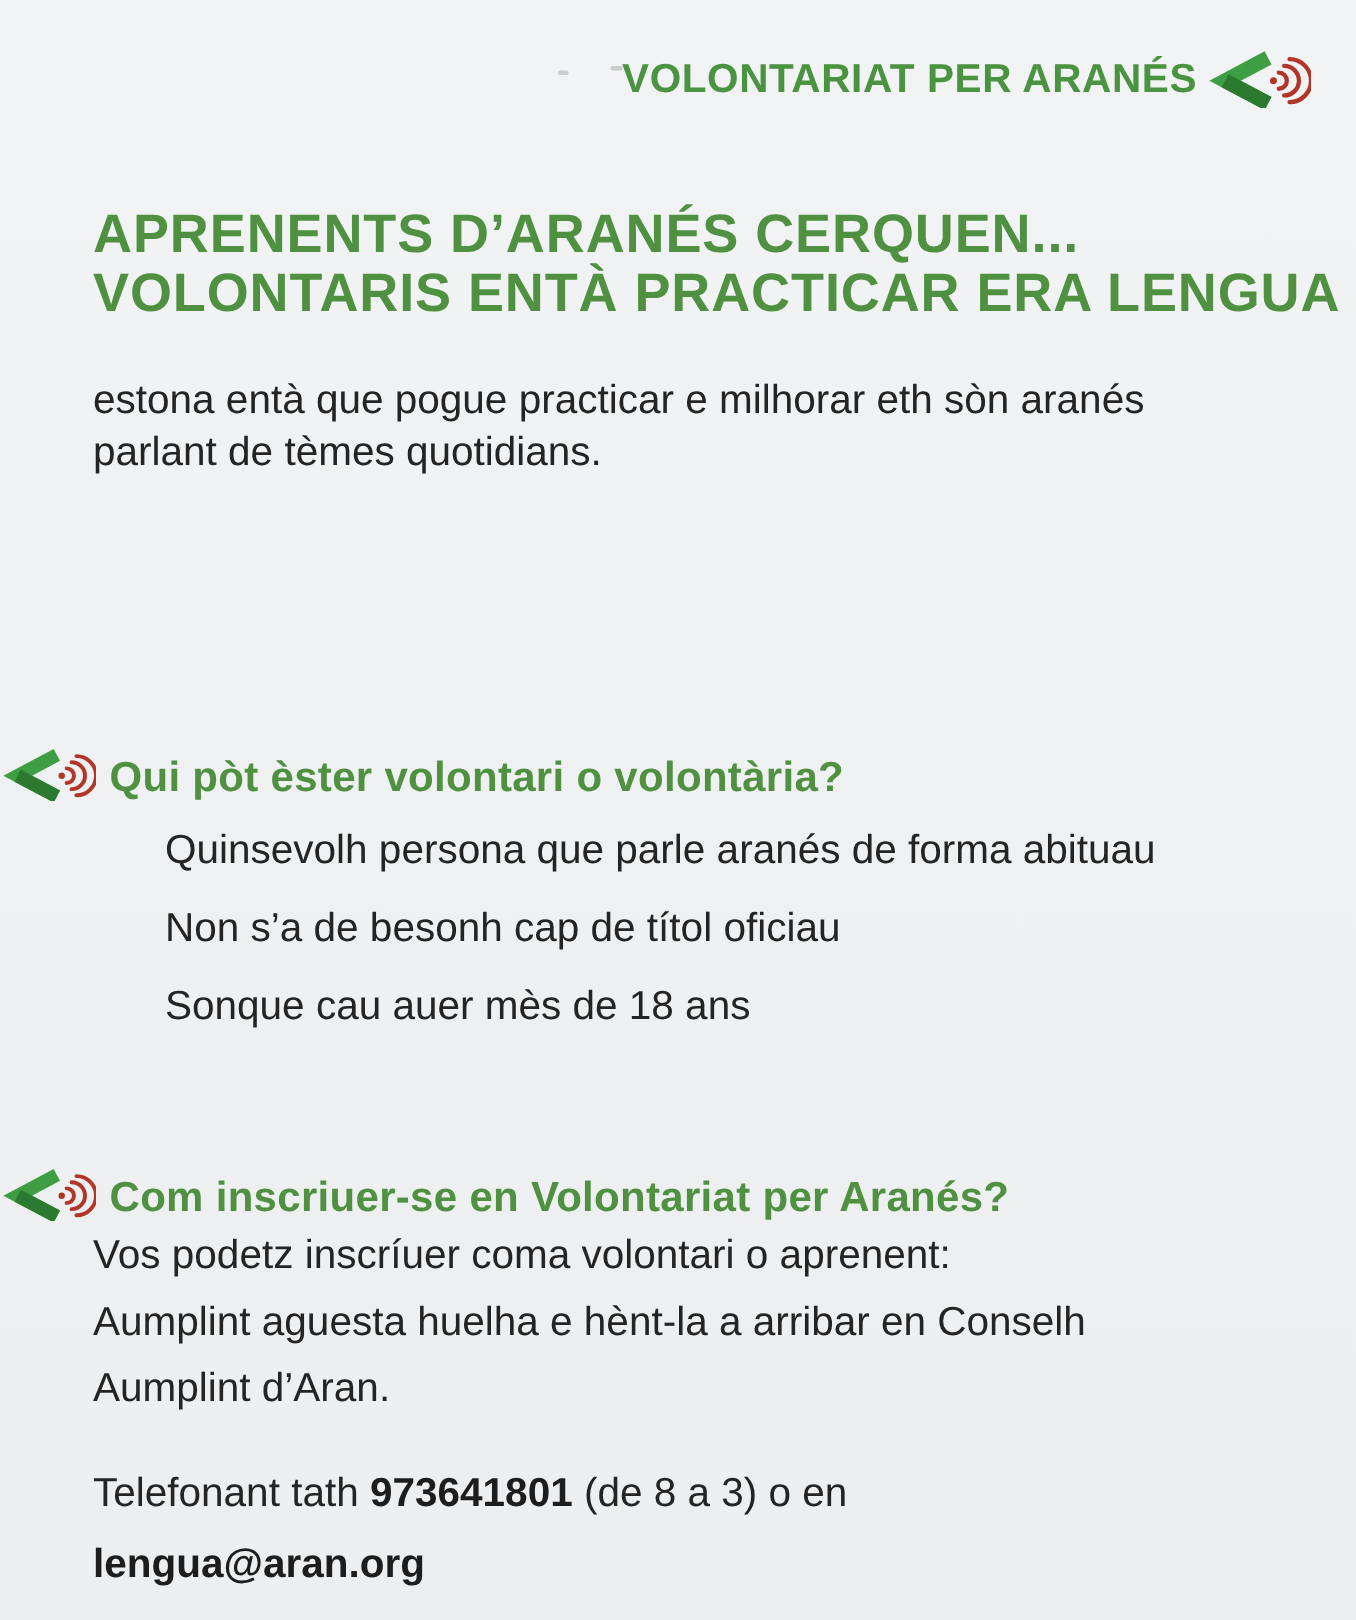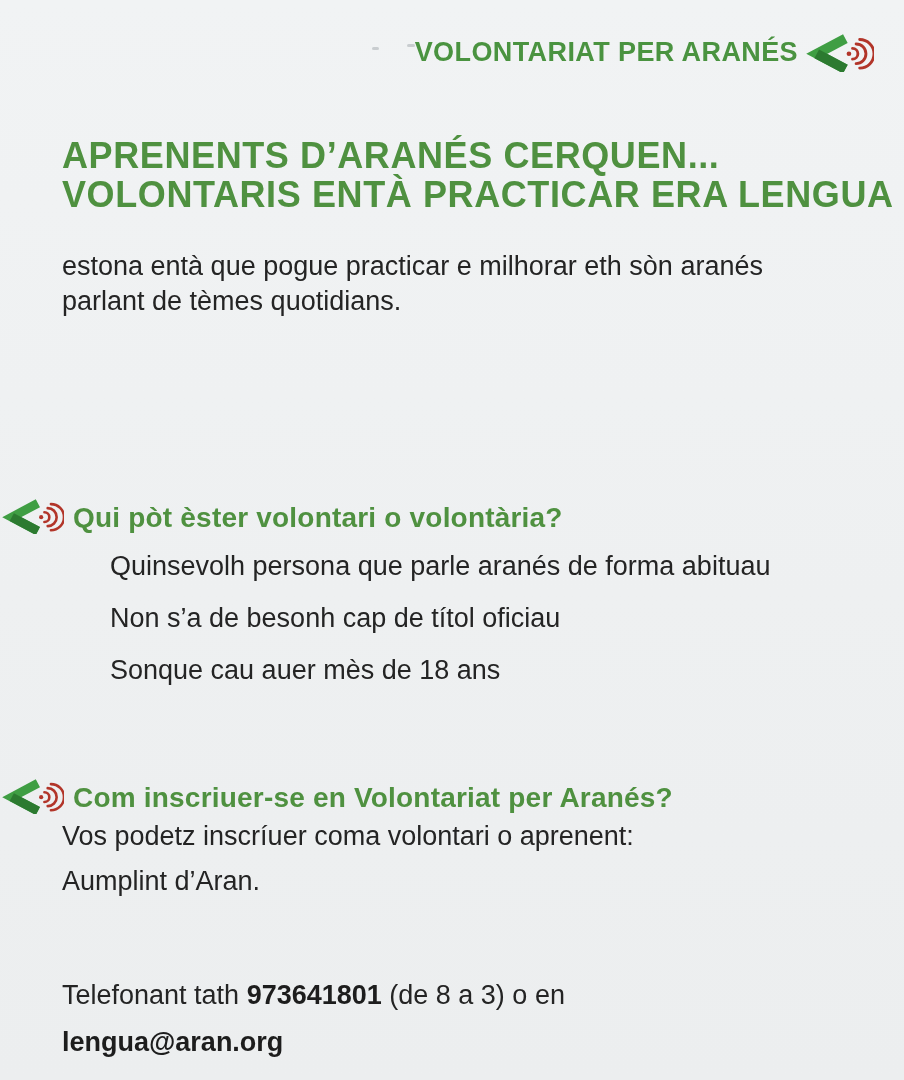--- a/index.html
+++ b/index.html
@@ -123,20 +123,21 @@
       </svg>
     </span>
     <span class="txt">Com inscriuer-se en Volontariat per Aranés?</span>
   </div>
 
   <div class="body-block blk-s2-intro">
     <div>Vos podetz inscríuer coma volontari o aprenent:</div>
   </div>
 
   <div class="body-block blk-s2-para">
+    <div>Aumplint aguesta huelha e hènt-la a arribar en Conselh</div>
     <div>Aumplint d’Aran.</div>
   </div>
 
   <div class="body-block blk-contact">
     <div><span>Telefonant tath </span><b>973641801</b><span> (de 8 a 3) o en</span></div>
     <div><b>lengua@aran.org</b></div>
   </div>
 
 </div>
 

